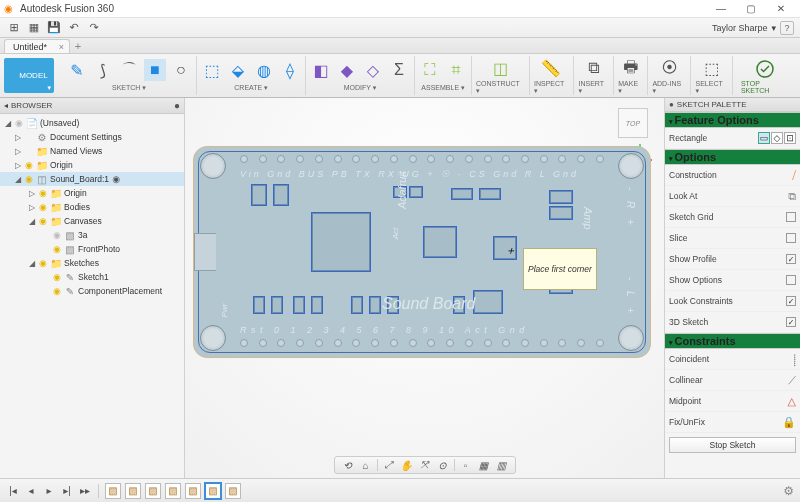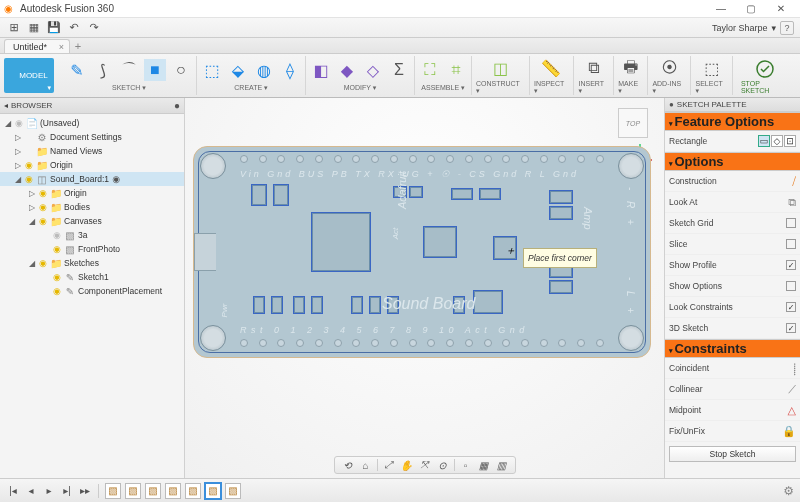--- a/index.html
+++ b/index.html
@@ -58,29 +58,29 @@
 .hole{position:absolute; width:26px;height:26px; border:1px solid #7a909c; border-radius:50%; background:radial-gradient(circle,#d4dde2 50%,#a6b5bd);}
 .hole.tl{left:6px;top:6px;} .hole.tr{right:6px;top:6px;} .hole.bl{left:6px;bottom:6px;} .hole.br{right:6px;bottom:6px;}
 .pin-row{position:absolute; left:46px; right:46px; height:10px; display:flex; justify-content:space-between;}
 .pin-row.top{top:8px;} .pin-row.bot{bottom:8px;}
 .pin{width:8px;height:8px; border-radius:50%; background:#c8d6de; border:1px solid #8ea1ac;}
 .silk{position:absolute; color:#dce7ec; font-size:11px;}
 .silk.big{font-size:16px;}
 .chip{position:absolute; background:#a7bdc8; border:1px solid #6a8ea9;}
 .chip.out{outline:1px solid #3a66c4;}
 .usb{position:absolute; left:0; top:86px; width:22px; height:38px; background:#c6d3da; border:1px solid #8aa0ab; border-right:none;}
-.tooltip{position:absolute; background:#fffde3; border:1px solid #b8b07a; padding:4px 4px; font-size:8.5px; color:#333;}
+.tooltip{position:absolute; background:#fffde3; border:1px solid #b8b07a; padding:15px 4px; font-size:8.5px; color:#333;}
 .cursor{position:absolute; font-size:11px; color:#000;}
 .viewcube{position:absolute; right:16px; top:10px; width:30px;height:30px;border:1px solid #ccc; background:#f8f8f8; display:flex;align-items:center;justify-content:center; font-size:7px;color:#888;}
 .axis{position:absolute; right:10px; top:44px; font-size:8px;}
 
 .palette { width:136px; background:#f4f4f4; border-left:1px solid #d0d0d0; display:flex; flex-direction:column; font-size:9px;}
 .palette-hdr{height:14px; background:linear-gradient(#eaeaea,#ddd); border-bottom:1px solid #ccc; display:flex; align-items:center; padding:0 4px; font-size:8px; color:#444;}
 .palette-hdr .dot{color:#555;margin-right:3px;}
-.section-hdr{background:#f97316; border-top:1px solid #ccc; border-bottom:1px solid #ccc; padding:1px 4px; font-size:13px; color:#222; font-weight:bold;}
+.section-hdr{background:#15803d; border-top:1px solid #ccc; border-bottom:1px solid #ccc; padding:1px 4px; font-size:11px; color:#222; font-weight:bold;}
 .section-hdr::before{content:"▾ "; font-size:7px;}
 .prow{display:flex; align-items:center; padding:10px 4px; height:15px; border-bottom:1px solid #eee;}
 .prow .plabel{flex:1; color:#444; font-size:8.5px;}
 .prow .pctrl{width:34px; display:flex; justify-content:flex-end; align-items:center; gap:2px;}
 .chk{width:10px;height:10px;border:1px solid #999; display:inline-flex;align-items:center;justify-content:center;font-size:8px;color:#333;}
 .chk.on::after{content:"✓";}
 .seg{display:flex;gap:1px;}
 .seg span{width:12px;height:12px;border:1px solid #aaa;display:inline-flex;align-items:center;justify-content:center;font-size:9px;background:#fff;}
 .seg span.active{background:#cfe5f3;border-color:#3a8;}
 .glyph{font-size:11px;}

